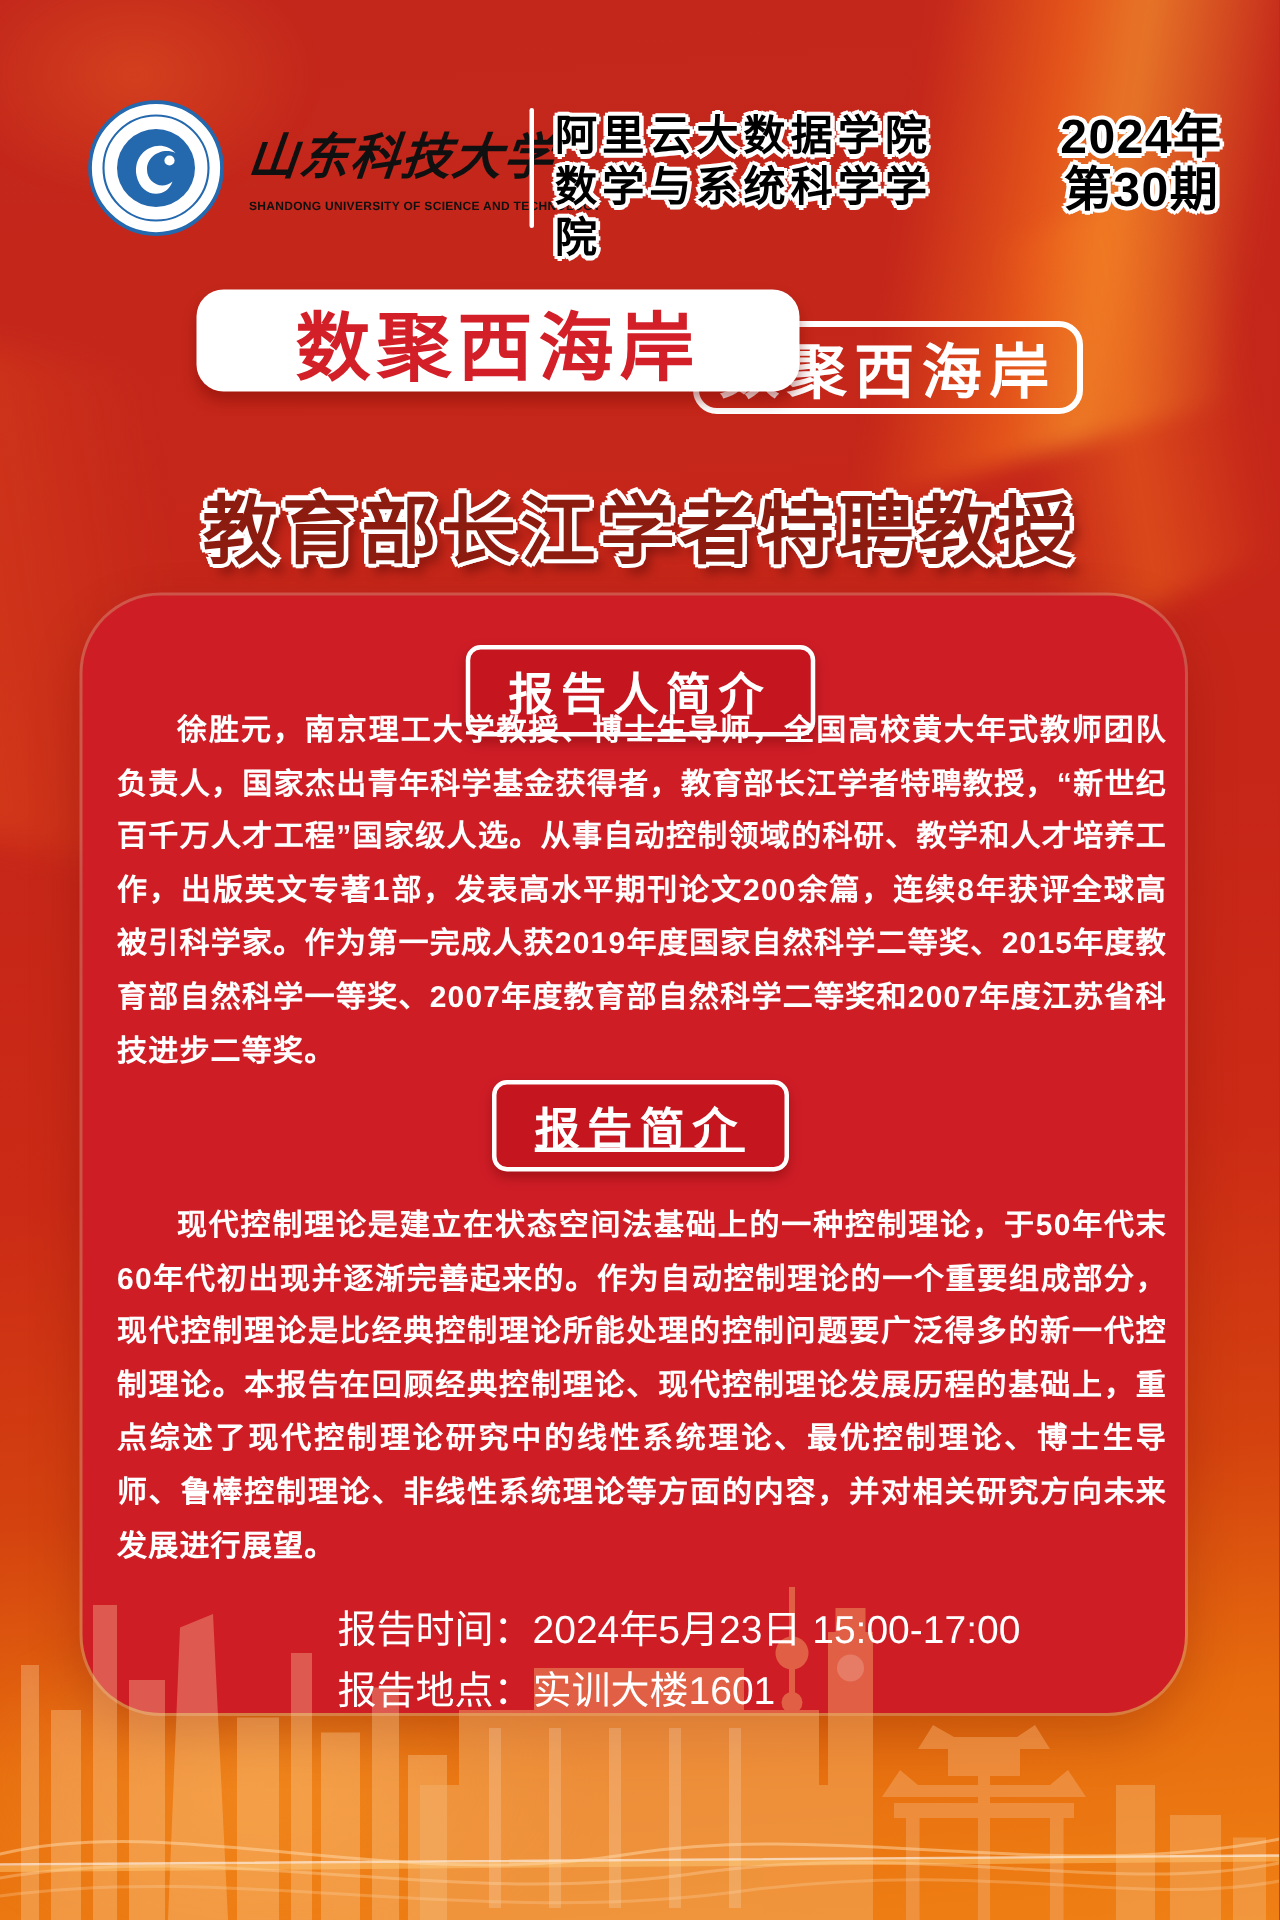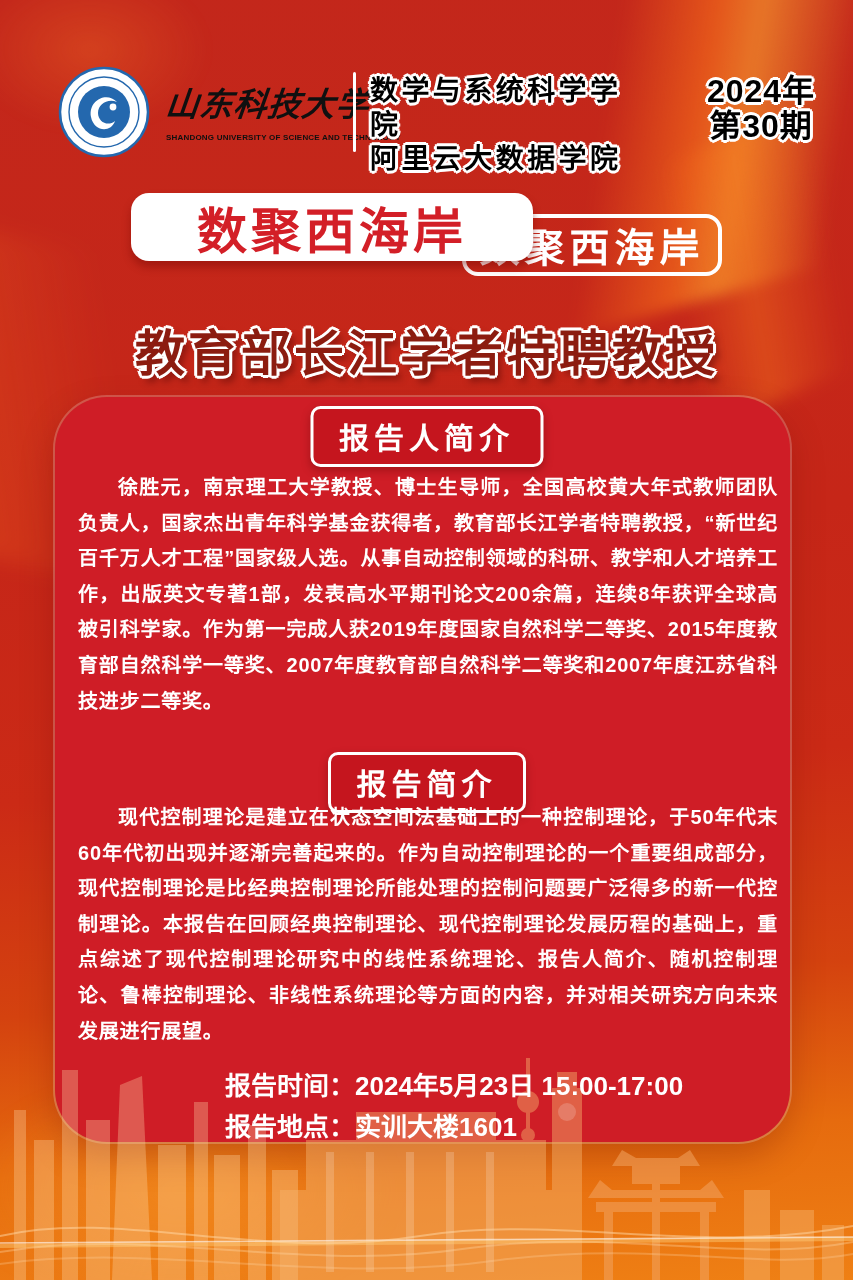--- a/index.html
+++ b/index.html
@@ -92,34 +92,34 @@
                 5px 6px 7px rgba(60,0,0,.5);
   }
 
   
   .badge {
     position:absolute; left:50%; transform:translateX(-50%);
     background:#c5151e; border:3px solid #fff; border-radius:10px;
     padding:5px 26px 6px; font-size:30px; font-weight:900; color:#fff; letter-spacing:5px;
     box-shadow:0 4px 8px rgba(90,0,0,.35); white-space:nowrap;
   }
-  .badge-speaker { top:406px; }
-  .badge-report  { top:752px; }
+  .badge-speaker { top:430px; }
+  .badge-report  { top:720px;text-decoration:underline; }
 
   
   .para {
     position:absolute; left:78px; width:700px; color:#fff;
     font-size:20px; letter-spacing:0.8px; line-height:35.6px;
     text-align:justify; text-justify:inter-ideograph; text-indent:2em; font-weight:700;
   }
   .para-bio { top:470px; }
   .para-summary { top:800px; }
 
   
-  .schedule { position:absolute; left:225px; top:1066px; color:#fff; font-weight:bold; font-size:26px; line-height:41px; }
+  .schedule { position:absolute; left:225px; top:1066px; color:#fff; font-weight:normal; font-size:26px; line-height:41px; }
   .info-row { white-space:nowrap; }
 </style>
 </head>
 <body>
 
 <div class="poster">
 
   <div class="streak streak-tl"></div>
   <div class="streak streak-tr"></div>
   <div class="streak streak-r"></div>
@@ -193,43 +193,43 @@
     </svg>
 
     <div class="univ-block">
       <div class="univ-name">山东科技大学</div>
       <div class="univ-en">SHANDONG UNIVERSITY OF SCIENCE AND TECHNOLOGY</div>
     </div>
 
     <div class="header-divider"></div>
 
     <div class="colleges">
+      <div class="college-line stroke-w">阿里云大数据学院</div>
       <div class="college-line stroke-w">数学与系统科学学院</div>
-      <div class="college-line stroke-w">阿里云大数据学院</div>
     </div>
 
     <div class="issue">
       <div class="issue-line stroke-w">2024年</div>
       <div class="issue-line stroke-w">第30期</div>
     </div>
 
     <div class="banner-main">
       <span>数聚西海岸</span>
     </div>
     <div class="banner-sub">
       <span>数聚西海岸</span>
     </div>
 
     <div class="lecture-title">教育部长江学者特聘教授</div>
 
     <div class="badge badge-speaker">报告人简介</div>
     <div class="para para-bio">徐胜元，南京理工大学教授、博士生导师，全国高校黄大年式教师团队负责人，国家杰出青年科学基金获得者，教育部长江学者特聘教授，“新世纪百千万人才工程”国家级人选。从事自动控制领域的科研、教学和人才培养工作，出版英文专著1部，发表高水平期刊论文200余篇，连续8年获评全球高被引科学家。作为第一完成人获2019年度国家自然科学二等奖、2015年度教育部自然科学一等奖、2007年度教育部自然科学二等奖和2007年度江苏省科技进步二等奖。</div>
 
     <div class="badge badge-report">报告简介</div>
-    <div class="para para-summary">现代控制理论是建立在状态空间法基础上的一种控制理论，于50年代末60年代初出现并逐渐完善起来的。作为自动控制理论的一个重要组成部分，现代控制理论是比经典控制理论所能处理的控制问题要广泛得多的新一代控制理论。本报告在回顾经典控制理论、现代控制理论发展历程的基础上，重点综述了现代控制理论研究中的线性系统理论、报告人简介、随机控制理论、鲁棒控制理论、非线性系统理论等方面的内容，并对相关研究方向未来发展进行展望。</div>
+    <div class="para para-summary">现代控制理论是建立在状态空间法基础上的一种控制理论，于50年代末60年代初出现并逐渐完善起来的。作为自动控制理论的一个重要组成部分，现代控制理论是比经典控制理论所能处理的控制问题要广泛得多的新一代控制理论。本报告在回顾经典控制理论、现代控制理论发展历程的基础上，重点综述了现代控制理论研究中的线性系统理论、最优控制理论、博士生导师、鲁棒控制理论、非线性系统理论等方面的内容，并对相关研究方向未来发展进行展望。</div>
 
     <div class="schedule">
       <div class="info-row">
         <span>报告时间：</span><span>2024年5月23日 15:00-17:00</span>
       </div>
       <div class="info-row">
         <span>报告地点：</span><span>实训大楼1601</span>
       </div>
     </div>
 

